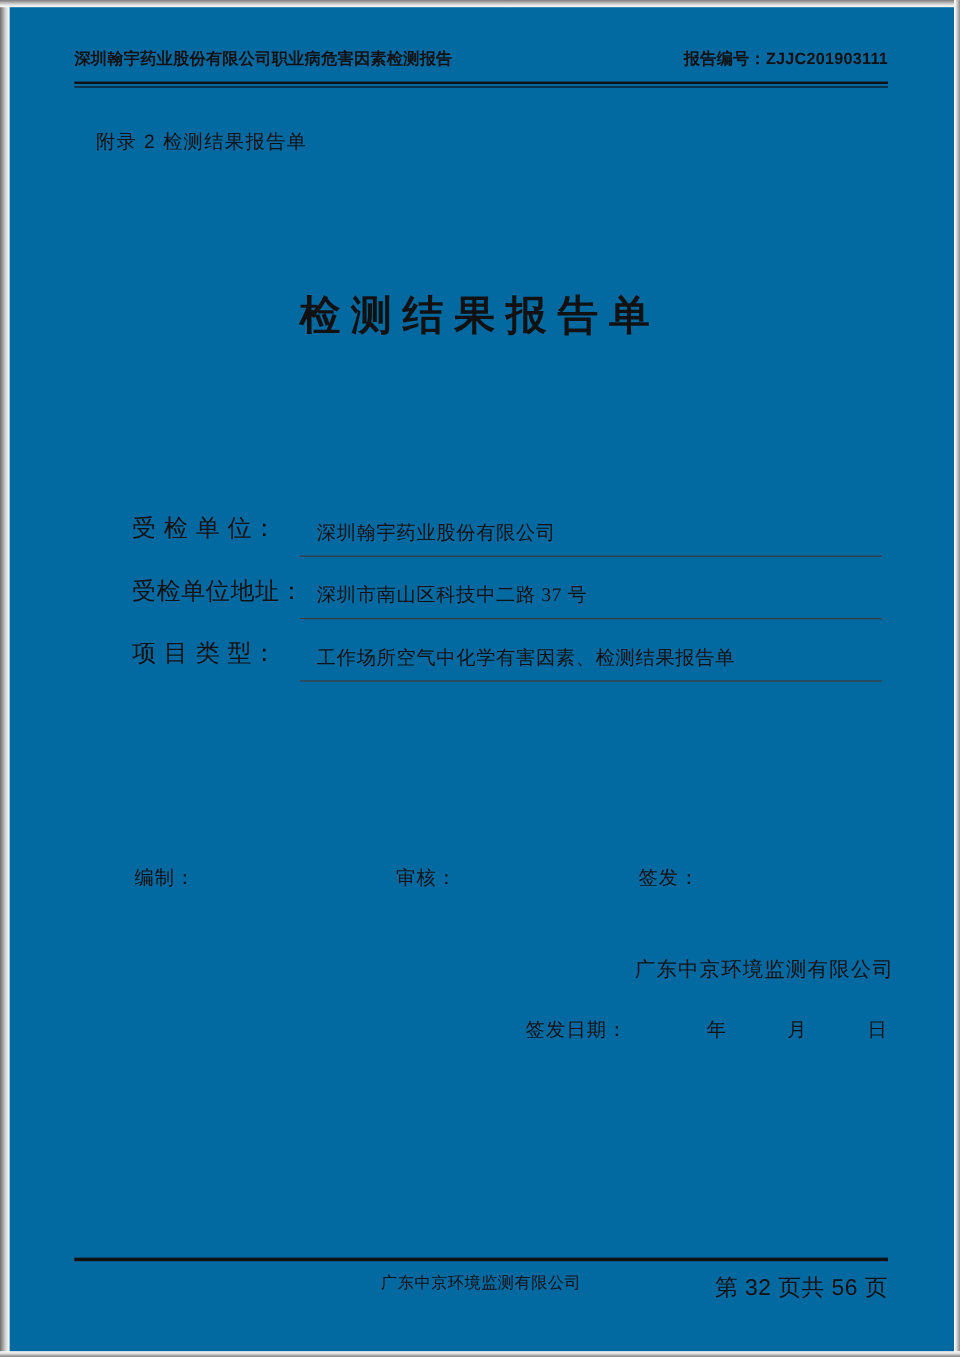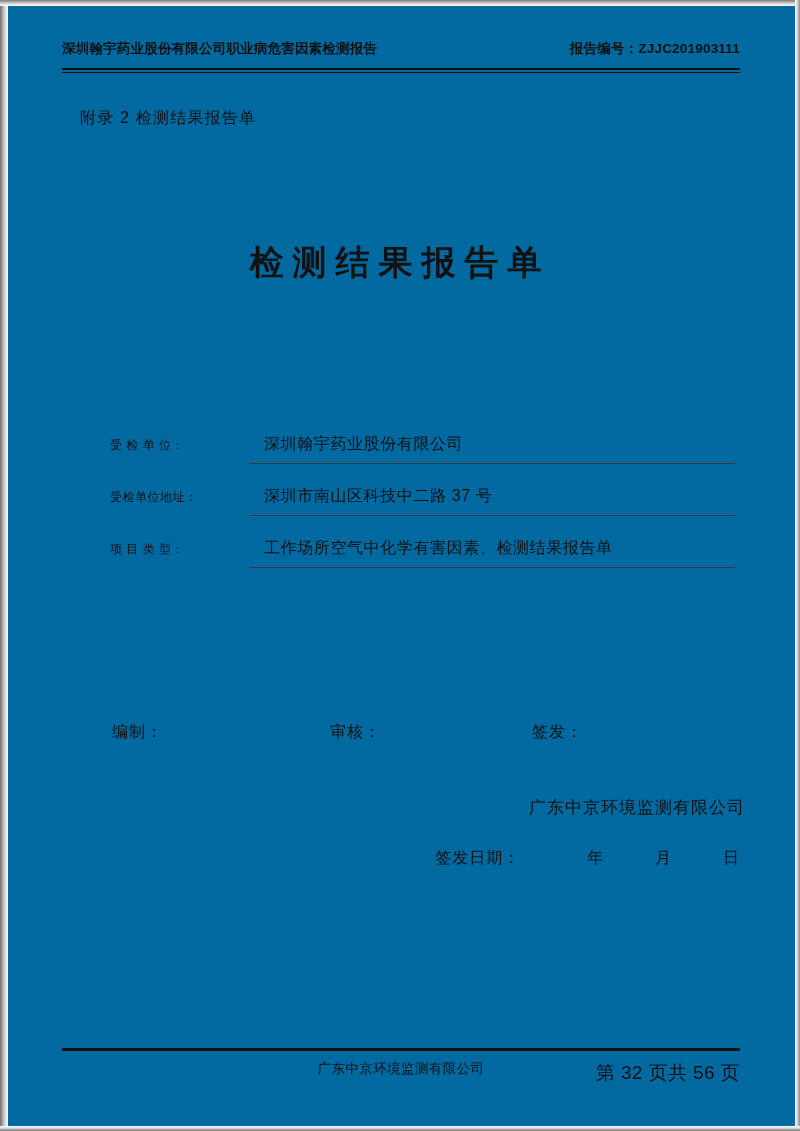--- a/index.html
+++ b/index.html
@@ -103,38 +103,38 @@
     top: 412px;
     width: 625px;
   }
   .field-row {
     display: flex;
     align-items: flex-end;
     height: 52px;
   }
   .field-label {
     width: 140px;
-    font-size: 12px;
+    font-size: 20px;
     font-family: "Liberation Sans", sans-serif;
     letter-spacing: 0.5px;
     padding-bottom: 10px;
     white-space: nowrap;
   }
   .field-label.wide {
     letter-spacing: 0.5px;
   }
   .field-value-wrap {
     flex: 1;
     border-bottom: 1px solid #3a3a3a;
     padding-bottom: 8px;
     padding-left: 14px;
   }
   .field-value {
     font-size: 16px;
-    font-family: Liberation Sans, sans-serif;
+    font-family: Liberation Serif, serif;
     letter-spacing: 0.6px;
   }
 
   .sign-row {
     position: absolute;
     left: 112px;
     top: 722px;
     width: 560px;
     font-size: 16px;
     font-family: "Liberation Sans", sans-serif;
@@ -154,21 +154,21 @@
     font-family: "Liberation Sans", sans-serif;
     letter-spacing: 1px;
   }
   .issue-line {
     position: absolute;
     left: 0;
     top: 848px;
     width: 740px;
     text-align: right;
     font-size: 16px;
-    font-family: Liberation Sans, sans-serif;
+    font-family: Liberation Serif, serif;
     letter-spacing: 1px;
   }
   .issue-line .gap-y { display: inline-block; width: 56px; }
   .issue-line .gap-m { display: inline-block; width: 40px; }
   .issue-line .gap-d { display: inline-block; width: 40px; }
 
   .footer-rule {
     position: absolute;
     left: 62px;
     top: 1048px;

